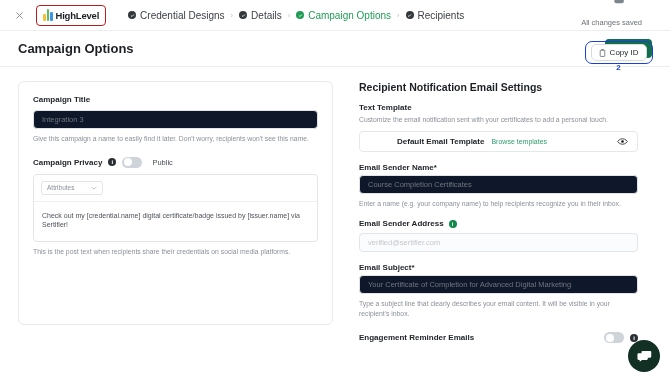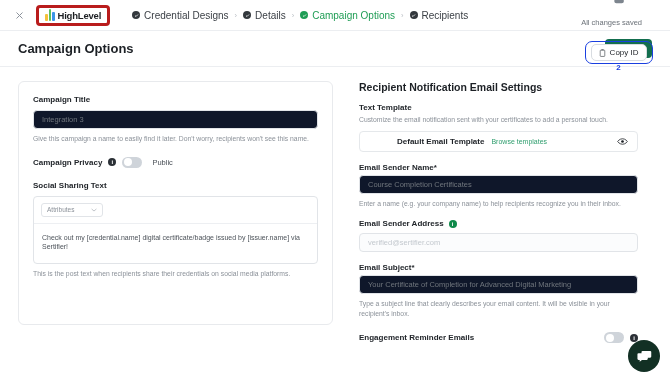--- a/index.html
+++ b/index.html
@@ -20,21 +20,21 @@
     display: flex;
     align-items: center;
     padding: 0 10px;
   }
   .close-btn {
     width: 18px; height: 18px;
     display: flex; align-items: center; justify-content: center;
     color: #8a9099; font-size: 11px; margin-right: 8px;
   }
   .logo-box {
-    border: 3px solid #b91c1c;
+    border: 1px solid #b91c1c;
     border-radius: 4px;
     height: 21px;
     display: flex; align-items: center;
     padding: 0 6px;
     gap: 3px;
     background: #fff;
     justify-content: center;
   }
   .logo-bars { display: flex; align-items: flex-end; gap: 1px; height: 12px; }
   .logo-bars i { display:block; width: 2.5px; border-radius: 1px; }
@@ -353,21 +353,20 @@
 
     <div class="privacy-row">
       <span class="privacy-label">Campaign Privacy</span>
       <span class="info-dot">i</span>
       <span class="toggle">
           <span class="knob"></span>
         </span>
       <span class="public-label">Public</span>
     </div>
 
-    <div class="field-label" style="margin-top:13px;">Social Sharing Text</div>
 
     <div class="share-box">
       <div class="share-toolbar">
         <div class="attr-select">
           <span>Attributes</span>
           <span class="chev">
             <svg viewBox="0 0 10 6" width="6" height="4" fill="none" stroke="#a9aeb5" stroke-width="1.2">
                 <path d="M1 1.3 L5 4.7 L9 1.3"></path>
               </svg>
           </span>

